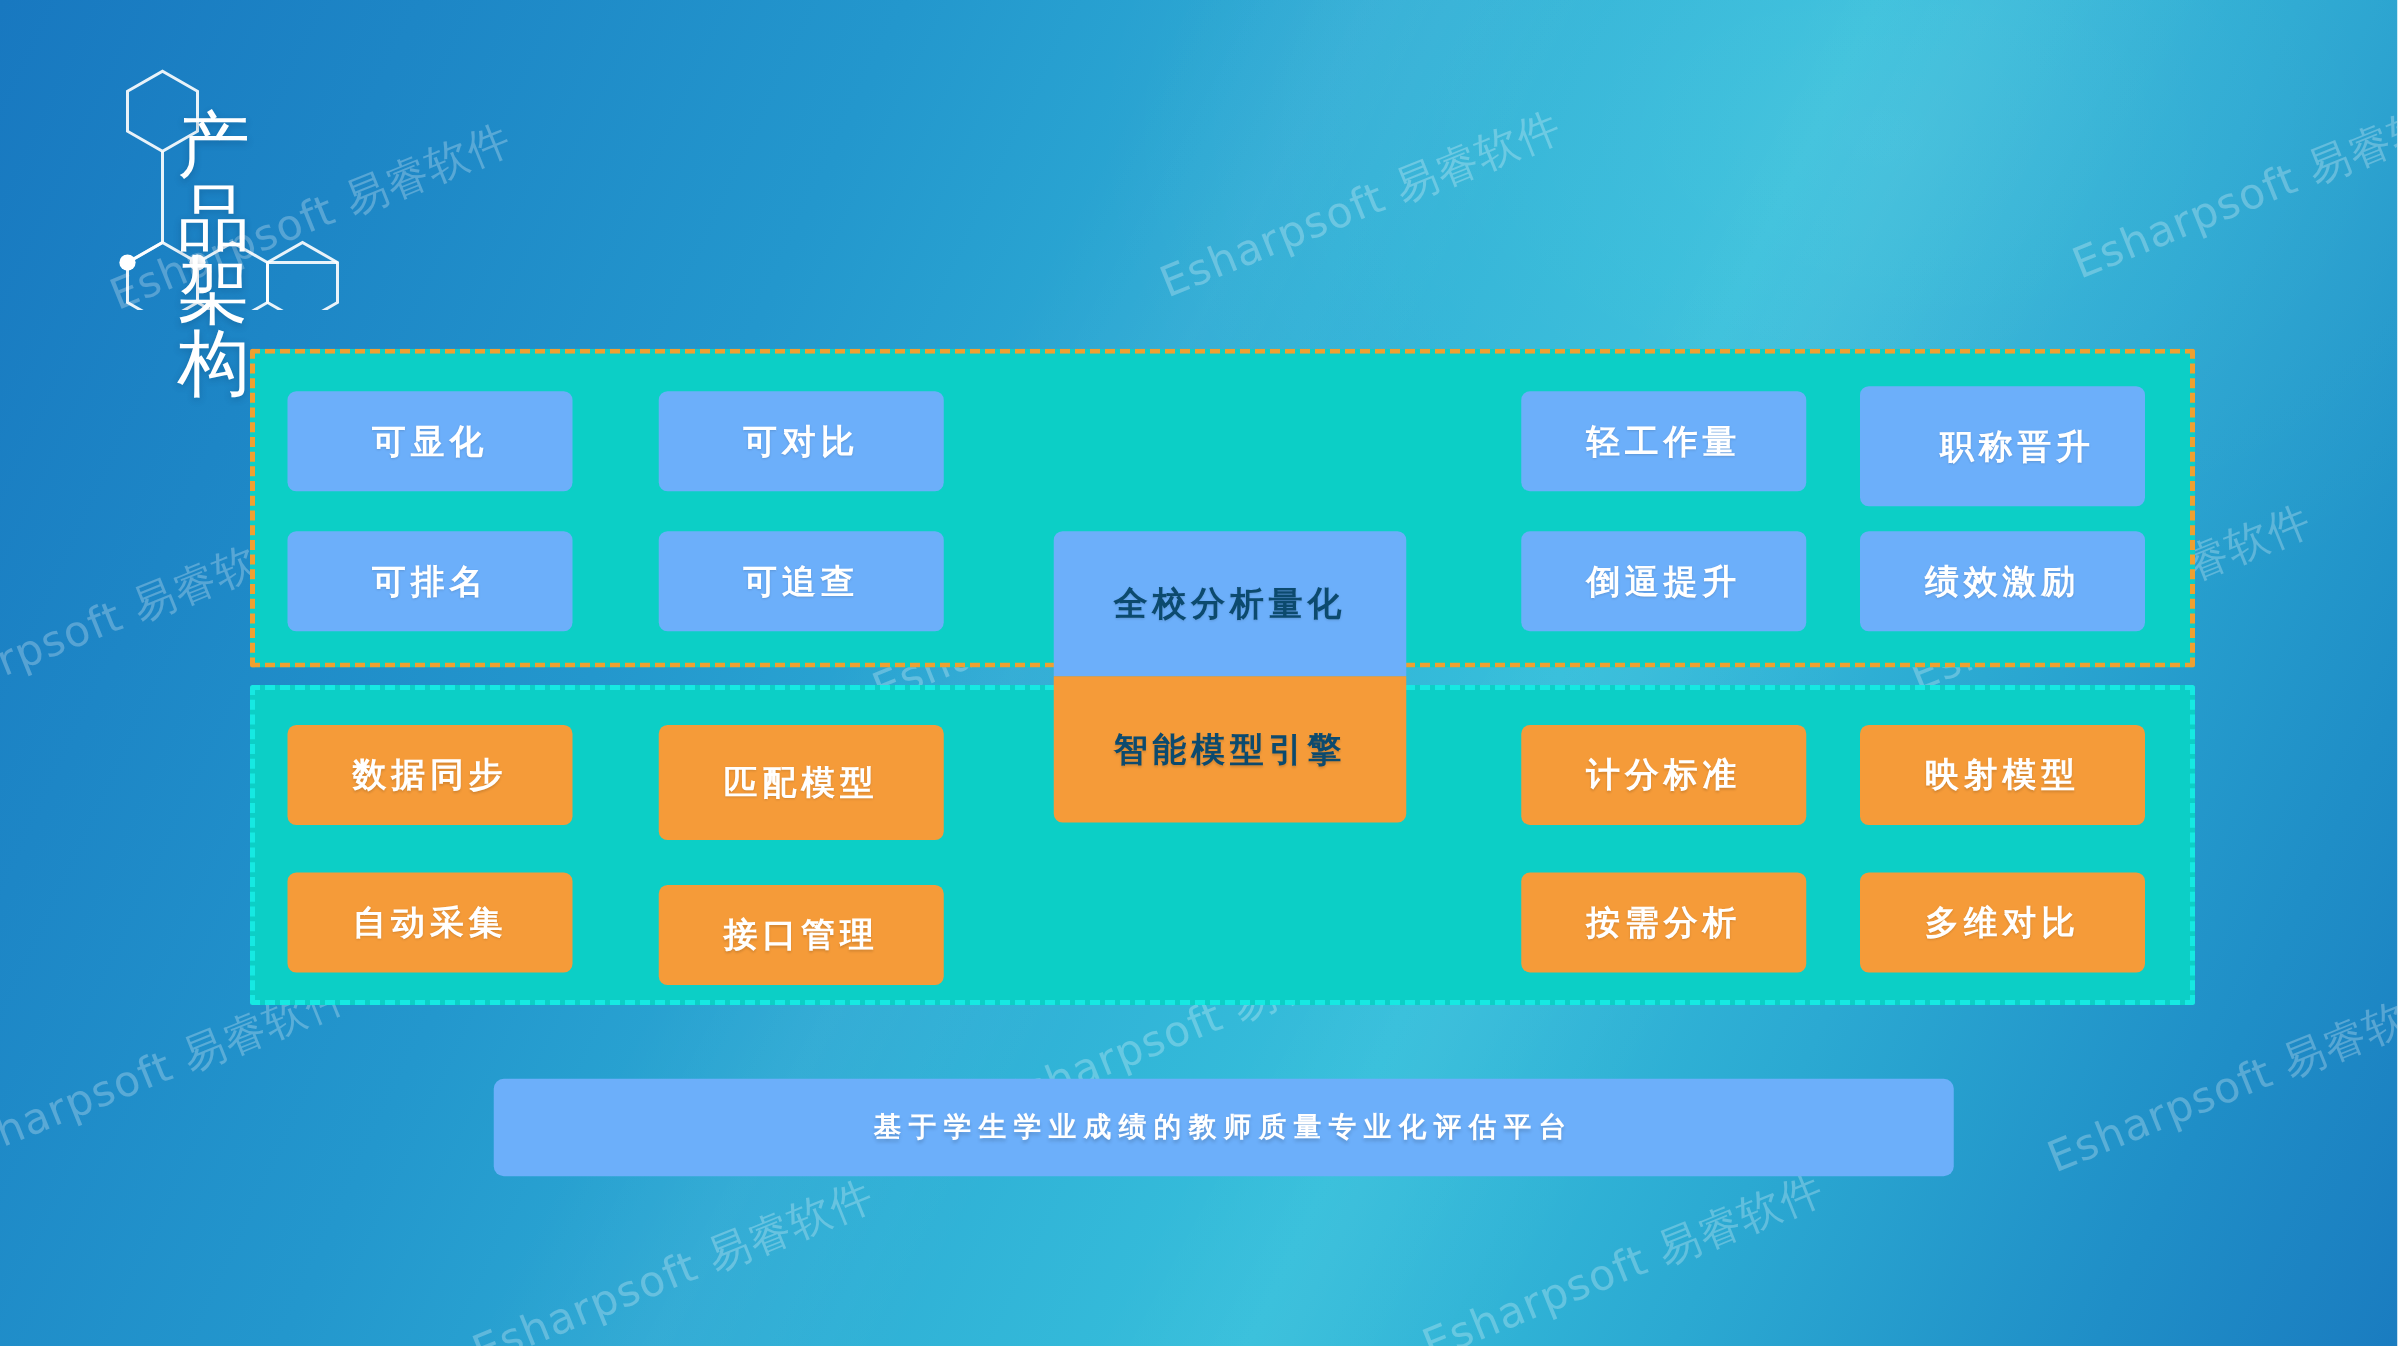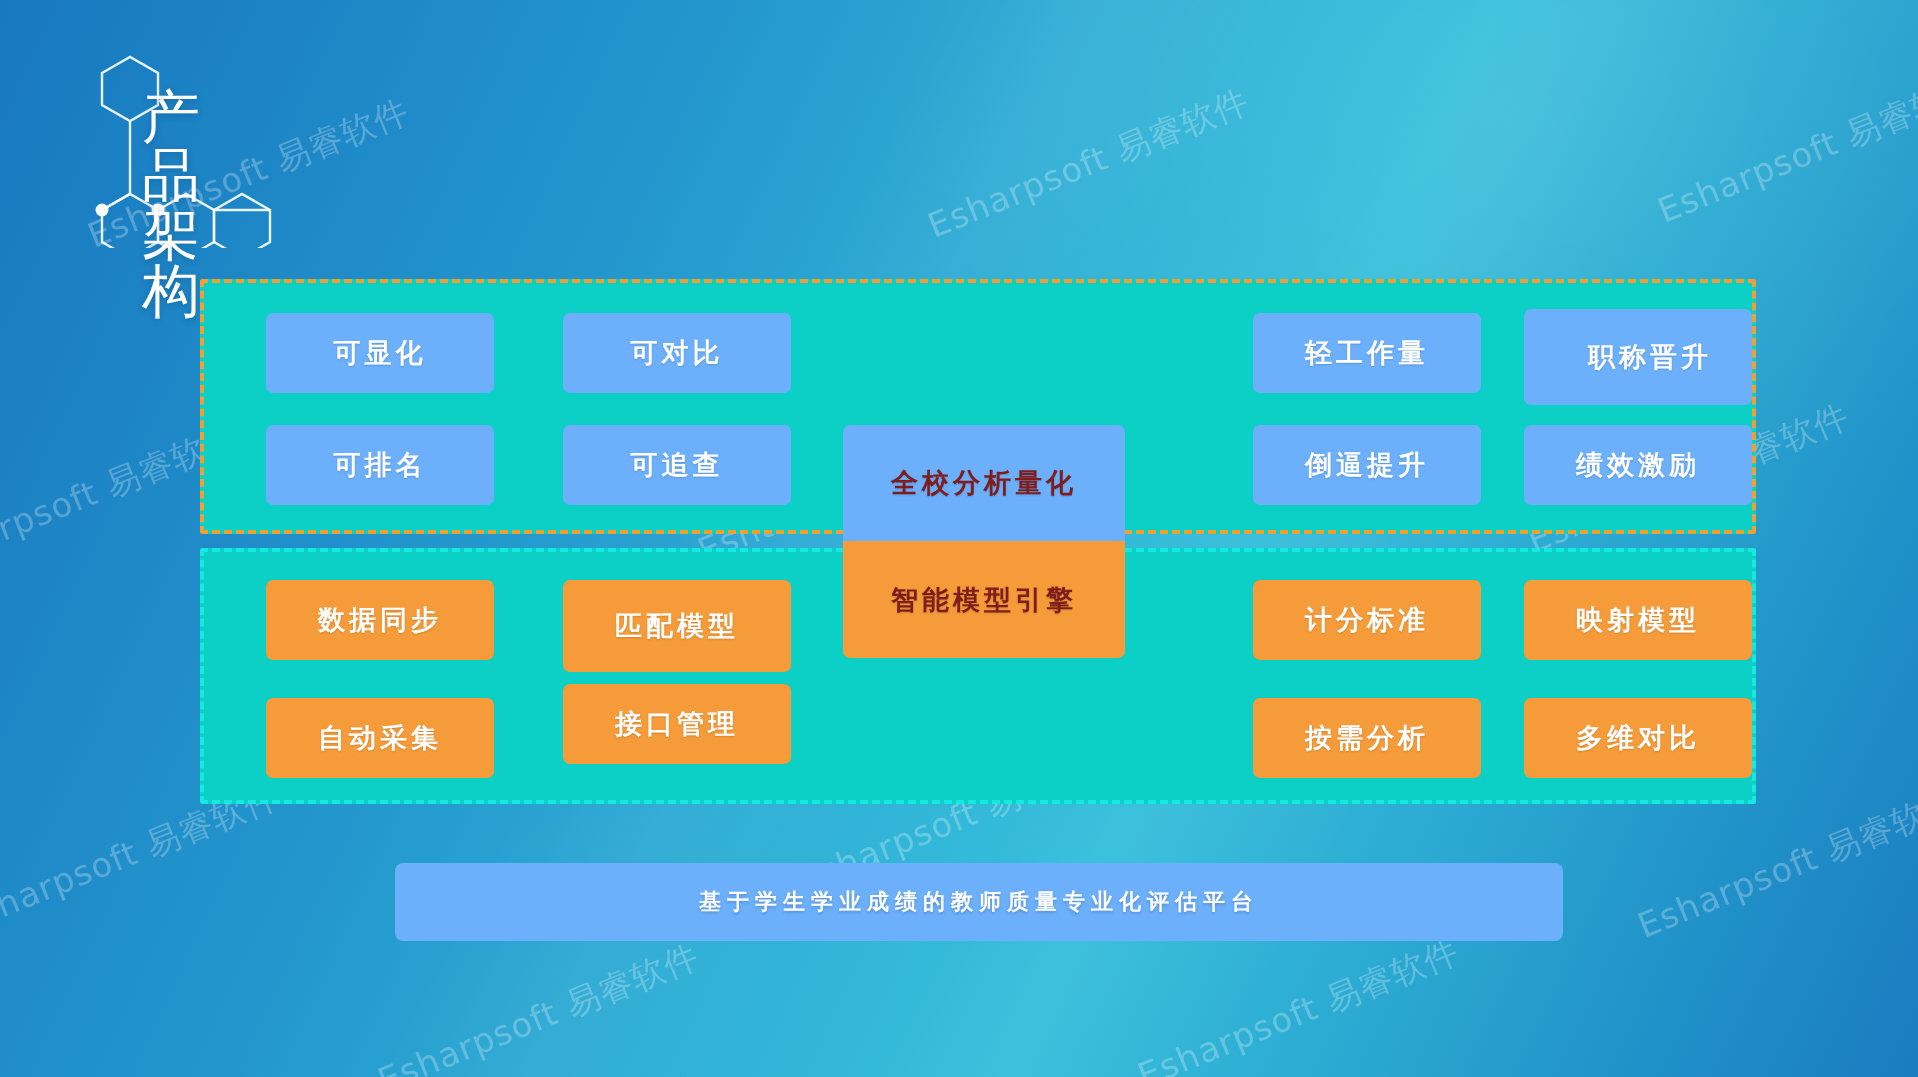--- a/index.html
+++ b/index.html
@@ -98,32 +98,31 @@
     display: flex;
     align-items: center;
     justify-content: center;
     border-radius: 7px;
     color: #ffffff;
     font-size: 27px;
     font-weight: bold;
     letter-spacing: 4px;
     text-shadow: 0 1px 2px rgba(0,0,0,0.14);
     font-family: Liberation Mono, monospace;
-    margin-left: 36px;
   }
   .box.blue   { background: #6CAFFA; }
   .box.orange { background: #F59B39; }
 
   
   .center-stack { position: absolute; left: 843px; top: 425px; width: 282px; height: 233px; }
   .center-box {
     position: absolute;
     left: 0; width: 282px;
     display: flex; align-items: center; justify-content: center;
-    color: #7f1d1d; font-size: 27px; font-weight: bold; letter-spacing: 4px;
+    color: #0c4a6e; font-size: 27px; font-weight: bold; letter-spacing: 4px;
     text-shadow: 0 1px 2px rgba(0,0,0,0.14);
     font-family: "DejaVu Sans", sans-serif;
   }
   .center-top {
     top: 0; height: 116px;
     background: #6CAFFA;
     border-radius: 7px 7px 0 0;
   }
   .center-bottom {
     top: 116px; height: 117px;
@@ -214,21 +213,21 @@
   </div>
 
   <div class="panel panel-bottom">
 
     <div class="box orange" style="left:26px;  top:28px;  width:228px; height:80px;">数据同步</div>
     <div class="box orange" style="left:323px; top:28px;  width:228px; height:92px;">匹配模型</div>
     <div class="box orange" style="left:1013px;top:28px;  width:228px; height:80px;">计分标准</div>
     <div class="box orange" style="left:1284px;top:28px;  width:228px; height:80px;">映射模型</div>
 
     <div class="box orange" style="left:26px;  top:146px; width:228px; height:80px;">自动采集</div>
-    <div class="box orange" style="left:323px; top:132px; width:228px; height:80px;">接口管理</div>
+    <div class="box orange" style="left:323px; top:156px; width:228px; height:80px;">接口管理</div>
     <div class="box orange" style="left:1013px;top:146px; width:228px; height:80px;">按需分析</div>
     <div class="box orange" style="left:1284px;top:146px; width:228px; height:80px;">多维对比</div>
   </div>
 
   <div class="center-stack">
     <div class="center-box center-top">全校分析量化</div>
     <div class="center-box center-bottom">智能模型引擎</div>
   </div>
 
   <div class="footer-bar">基于学生学业成绩的教师质量专业化评估平台</div>

